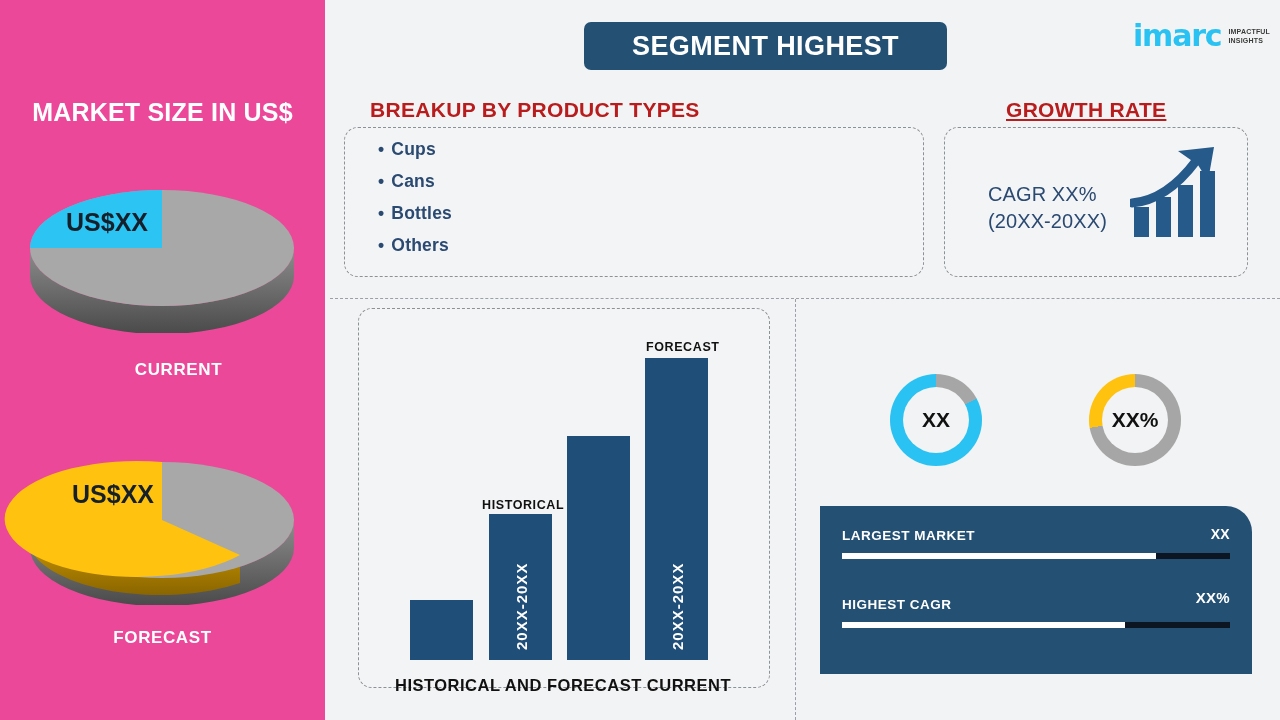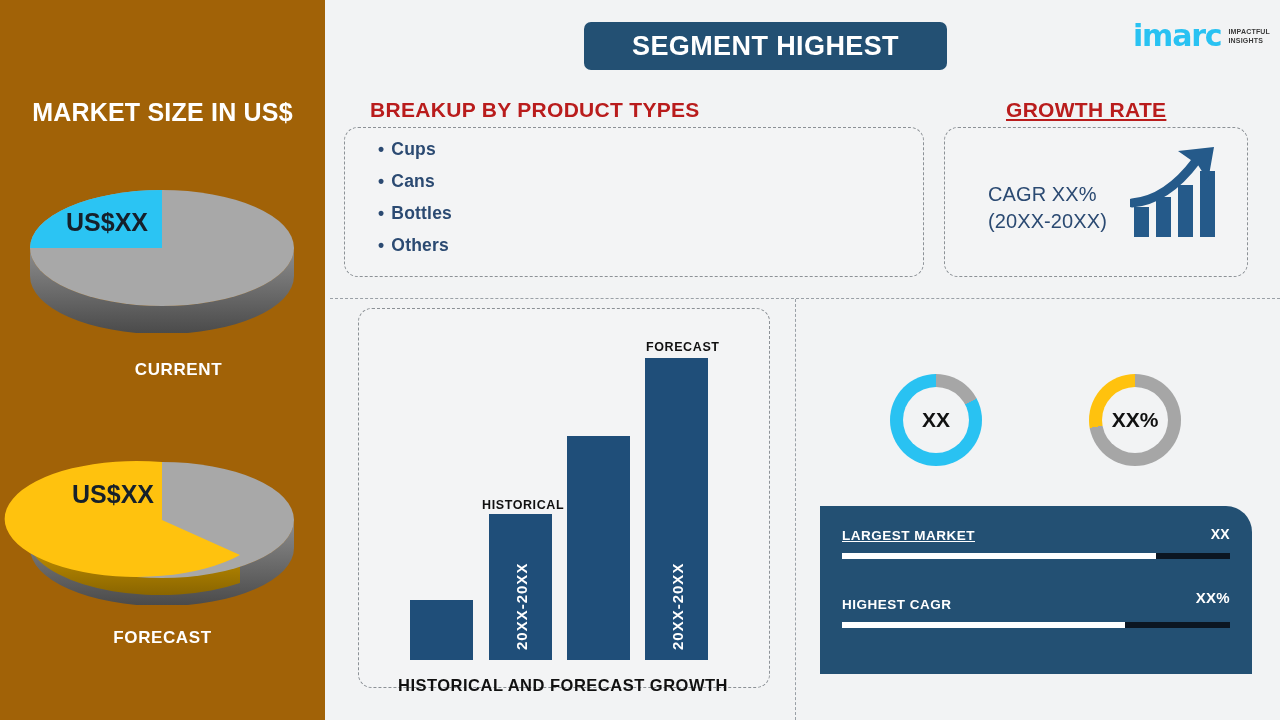--- a/index.html
+++ b/index.html
@@ -7,21 +7,21 @@
     width:1280px;height:720px;overflow:hidden;
     background:#f2f3f4;
     font-family:"Liberation Sans", sans-serif;
     -webkit-font-smoothing:antialiased;
   }
   #root{position:relative;width:1280px;height:720px;}
 
   
   .left-panel{
     position:absolute;left:0;top:0;width:325px;height:720px;
-    background:#a16207;
+    background:#ec4899;
   }
   .left-title{
     position:absolute;left:0;top:98px;width:325px;
     text-align:center;color:#ffffff;
     font-size:25px;font-weight:bold;letter-spacing:.2px;
   }
   .pie-wrap{position:absolute;left:0;width:325px;}
   .pie-caption{
     width:325px;text-align:center;color:#ffffff;
     font-size:17px;font-weight:bold;letter-spacing:.6px;
@@ -258,40 +258,40 @@
     <div class="bar-toplabel" style="left:124px;top:190px;">HISTORICAL</div>
     <div class="bar-vlabel" style="left:155px;top:342px;">20XX-20XX</div>
 
     <div class="bar" style="left:209px;top:128px;width:63px;height:224px;"></div>
 
     <div class="bar" style="left:287px;top:50px;width:63px;height:302px;"></div>
     <div class="bar-toplabel" style="left:288px;top:32px;">FORECAST</div>
     <div class="bar-vlabel" style="left:311px;top:342px;">20XX-20XX</div>
   </div>
 
-  <div class="bar-axis-label">HISTORICAL AND FORECAST GROWTH</div>
+  <div class="bar-axis-label">HISTORICAL AND FORECAST CURRENT</div>
 
   <div class="donut" style="left:890px;top:374px;
        background:conic-gradient(#a6a6a6 0deg 62deg, #29c2f2 62deg 360deg);">
     <div class="donut-hole">
       <span class="donut-val">XX</span>
     </div>
   </div>
 
   <div class="donut" style="left:1089px;top:374px;
        background:conic-gradient(#a6a6a6 0deg 260deg, #ffc20e 260deg 360deg);">
     <div class="donut-hole">
       <span class="donut-val">XX%</span>
     </div>
   </div>
 
   <div class="kpi-panel">
 
     <div class="kpi-row" style="top:22px;">
-      <div class="kpi-label" style="top:0;text-decoration:underline;">LARGEST MARKET</div>
+      <div class="kpi-label" style="top:0;">LARGEST MARKET</div>
       <div class="kpi-value" style="top:-2px;">XX</div>
       <div class="kpi-track" style="top:25px;">
         <div class="kpi-fill" style="width:81%;"></div>
       </div>
     </div>
 
     <div class="kpi-row" style="top:91px;">
       <div class="kpi-label" style="top:0;">HIGHEST CAGR</div>
       <div class="kpi-value" style="top:-8px;font-size:15px;">XX%</div>
       <div class="kpi-track" style="top:25px;">

